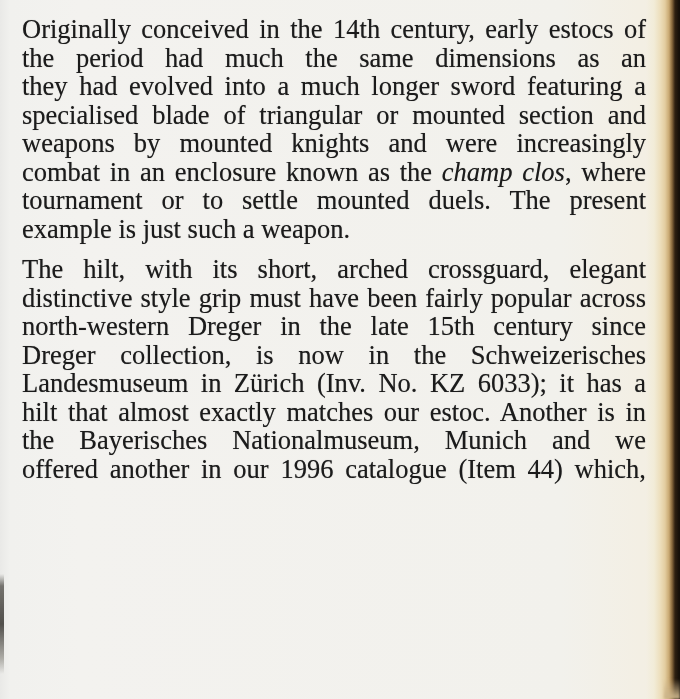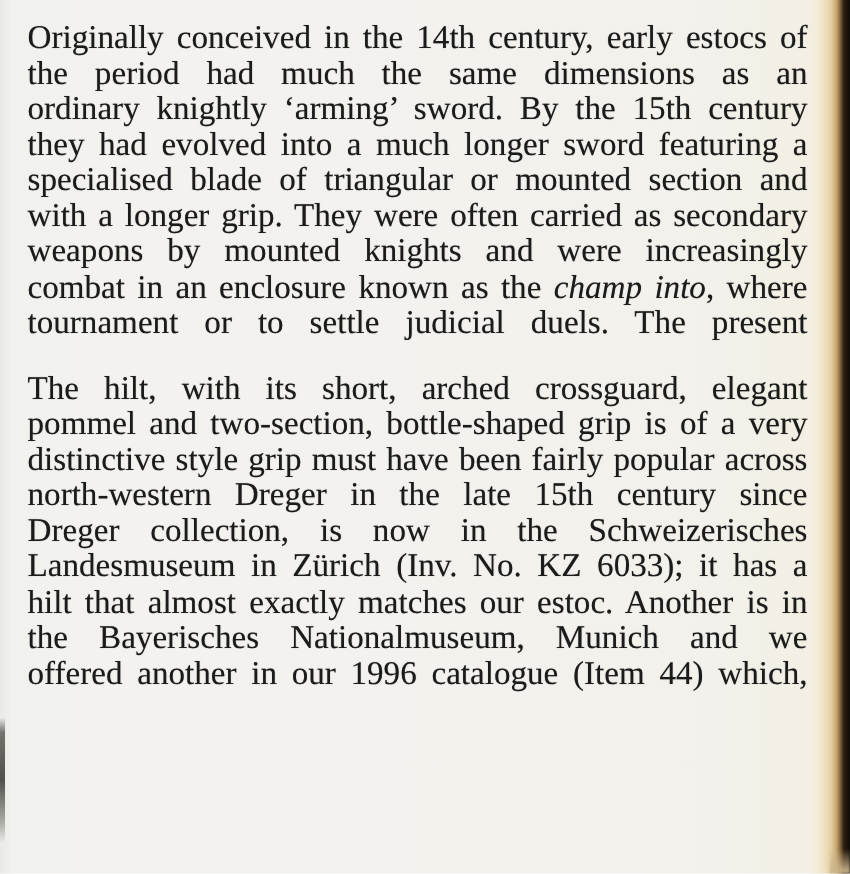--- a/index.html
+++ b/index.html
@@ -62,50 +62,48 @@
     left: 22px;
     top: 15px;
     width: 624px;
     color: var(--text, #1b1b1b);
     font-size: 26.5px;
     line-height: 28.5px;
     text-shadow: 0 0 0.7px rgba(25, 25, 25, 0.5);
   }
 
   .paragraph { margin: 0; }
-  .paragraph + .paragraph { margin-top: 24px; }
+  .paragraph + .paragraph { margin-top: 12px; }
 
   .line {
     text-align: justify;
     text-align-last: justify;
     white-space: normal;
   }
   .line.no-just-last {
     text-align-last: left;
   }
 </style>
 </head>
 <body>
 
 <div class="scan">
   <div class="textblock">
     <div class="paragraph">
         <div class="line">Originally conceived in the 14th century, early estocs of</div>
         <div class="line">the period had much the same dimensions as an</div>
-        <div class="line">ordinary knightly ‘arming’ sword. By the 15th century</div>
         <div class="line">they had evolved into a much longer sword featuring a</div>
         <div class="line">specialised blade of triangular or mounted section and</div>
-        <div class="line">with a longer grip. They were often carried as secondary</div>
         <div class="line">weapons by mounted knights and were increasingly</div>
-        <div class="line">combat in an enclosure known as the <i>champ into</i>, where</div>
-        <div class="line">tournament or to settle judicial duels. The present</div>
+        <div class="line">combat in an enclosure known as the <i>champ clos</i>, where</div>
+        <div class="line">tournament or to settle mounted duels. The present</div>
+        <div class="line no-just-last">example is just such a weapon.</div>
       </div>
     <div class="paragraph">
         <div class="line">The hilt, with its short, arched crossguard, elegant</div>
-        <div class="line">pommel and two-section, bottle-shaped grip is of a very</div>
         <div class="line">distinctive style grip must have been fairly popular across</div>
         <div class="line">north-western Dreger in the late 15th century since</div>
         <div class="line">Dreger collection, is now in the Schweizerisches</div>
         <div class="line">Landesmuseum in Zürich (Inv. No. KZ 6033); it has a</div>
         <div class="line">hilt that almost exactly matches our estoc. Another is in</div>
         <div class="line">the Bayerisches Nationalmuseum, Munich and we</div>
         <div class="line">offered another in our 1996 catalogue (Item 44) which,</div>
       </div>
   </div>
 

